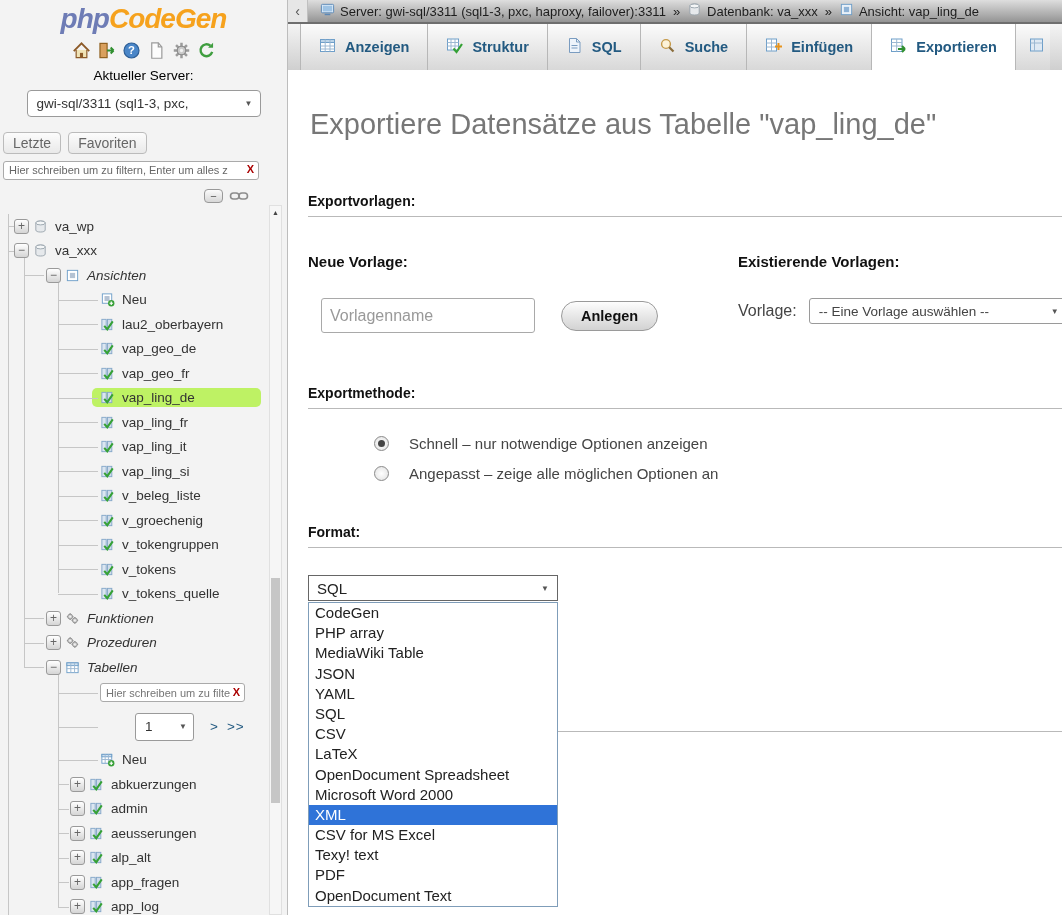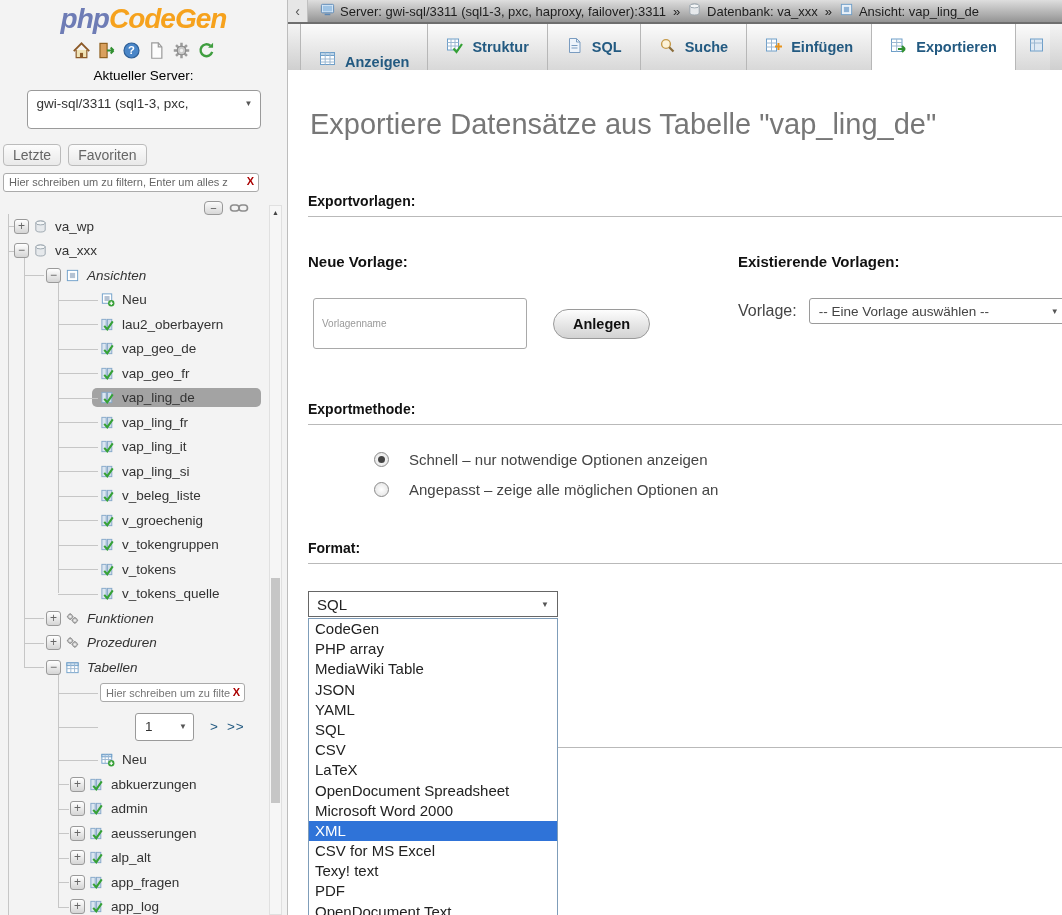--- a/index.html
+++ b/index.html
@@ -7,21 +7,21 @@
   #app{display:flex;width:1062px;height:915px;}
 
   
   #sidebar{width:287px;min-width:287px;background:#f3f3f3;border-right:1px solid #bdbdbd;position:relative;overflow:hidden;}
   .logo{text-align:center;padding-top:3px;font-style:italic;font-weight:bold;font-size:28px;letter-spacing:-1px;cursor:pointer;}
   .logo .lb{color:#6e7cb5}.logo .lo{color:#f6a21d}
   .hicons{display:flex;justify-content:center;gap:6px;margin-top:5px;height:20px;align-items:center;}
   .hicons .ic{display:flex}
   .hicons .ic svg{width:19px;height:19px;display:block}
   .srv-label{text-align:center;font-size:13.5px;color:#000;margin-top:8px;}
-  .srv-select{width:216px;margin:7px auto 0;height:25px;background:#fff;border:1px solid #9a9a9a;border-radius:4px;display:flex;align-items:center;justify-content:space-between;font-size:13.5px;color:#333;padding:0 7px 12px 9px;white-space:nowrap;overflow:hidden;}
+  .srv-select{width:216px;margin:7px auto 0;height:25px;background:#fff;border:1px solid #9a9a9a;border-radius:4px;display:flex;align-items:center;justify-content:space-between;font-size:13.5px;color:#333;padding:0 7px 0 9px;white-space:nowrap;overflow:hidden;}
   .caret{font-size:8px;color:#555;flex:none;}
   .side-tabs{display:flex;gap:7px;margin:15px 0 0 3px;}
   .side-tab{border:1px solid #bbb;border-radius:4px;background:linear-gradient(#fcfcfc,#e9e9e9);color:#666;font-size:14px;padding:2px 9px;}
   .side-filter{position:relative;margin:6px 28px 0 3px;}
   .side-filter input{width:100%;box-sizing:border-box;height:19px;border:1px solid #aaa;border-radius:3px;font-size:11px;padding:0 16px 0 5px;color:#555;font-family:inherit;background:#fff;}
   .side-filter input::placeholder{color:#666;}
   .fx{position:absolute;right:5px;top:2px;color:#a00;font-weight:bold;font-size:11px;line-height:15px;}
   .tree-controls{display:flex;justify-content:flex-end;gap:6px;margin:9px 38px 0 0;align-items:center;height:15px;}
   .mini-btn{width:19px;height:14px;border:1px solid #999;border-radius:4px;background:linear-gradient(#fbfbfb,#d7d7d7);color:#555;font-size:11px;line-height:12px;text-align:center;box-sizing:border-box;}
   .chain svg{width:20px;height:14px;display:block}
@@ -30,54 +30,54 @@
   .vguide{position:absolute;width:1px;background:#c6c6c6;}
   .trow{height:24.5px;display:flex;align-items:center;position:relative;box-sizing:border-box;}
   .trow.frow{height:26px}.trow.prow{height:42px}
   .d0{padding-left:14px}.d1{padding-left:46px}.d2{padding-left:100px}.d2e{padding-left:70px}
   .d0::before,.d1::before,.d2::before,.d2e::before{content:"";position:absolute;top:50%;height:1px;background:#c6c6c6;}
   .d0::before{left:8px;width:6px}.d1::before{left:24px;width:20px}.d2::before{left:58px;width:40px}.d2e::before{left:58px;width:11px}
   .exp{width:15px;height:15px;border:1px solid #9a9a9a;border-radius:3px;background:linear-gradient(#ffffff,#d5d5d5);color:#666;font-size:12px;line-height:13px;text-align:center;box-sizing:border-box;margin-right:4px;flex:none;}
   .trow .ic{margin-right:7px;flex:none;display:flex;position:relative;z-index:1;}
   .trow .ic svg{width:15px;height:15px}
   .rowbody{display:flex;align-items:center;flex:1;margin:0 6px 0 -8px;padding:2px 4px 2px 8px;border-radius:5px;white-space:nowrap;overflow:hidden;}
-  .trow.sel .rowbody{background:#a3a3a3;}
+  .trow.sel .rowbody{background:#bef264;}
   .grp{font-style:italic;}
   .tfilter{position:relative;flex:1;margin-right:22px;}
   .tfilter input{width:100%;box-sizing:border-box;height:19px;border:1px solid #aaa;border-radius:3px;font-size:11px;padding:0 14px 0 5px;color:#555;font-family:inherit;background:#fff;}
   .pg-select{width:42px;height:26px;border:1px solid #9a9a9a;border-radius:3px;background:#fff;display:flex;align-items:center;justify-content:space-between;padding:0 6px 0 9px;font-size:13.5px;color:#333;margin-left:35px;}
   .pg-links{margin-left:16px;color:#235a81;font-size:13.5px;letter-spacing:1px;display:flex;gap:8px;}
   .nav-scroll{position:absolute;top:205px;right:5px;width:13px;bottom:0;background:#f6f6f6;border:1px solid #e0e0e0;box-sizing:border-box;}
   .nav-up{height:13px;text-align:center;font-size:7px;color:#444;line-height:13px;}
   .nav-thumb{position:absolute;left:1px;right:1px;top:372px;height:225px;background:#c6c6c6;}
 
   
   #content{flex:1;display:flex;flex-direction:column;min-width:0;}
   .topbar{height:22px;display:flex;background:linear-gradient(#dedede,#949494);border-bottom:2px solid #6e6e6e;}
   .nav-collapse{width:19px;background:#e6e6e6;color:#555;font-size:14px;line-height:22px;text-align:center;border-right:1px solid #c0c0c0;flex:none;}
   .crumbbar{flex:1;display:flex;align-items:center;padding-left:12px;font-size:13px;color:#1d1d1d;white-space:nowrap;overflow:hidden;}
   .crumb{display:flex;align-items:center;gap:5px;}
   .crumb svg{width:15px;height:15px;flex:none}
   .crumb-sep{margin:0 7px;color:#1d1d1d;}
   .tabrow{height:46px;background:linear-gradient(#f4f4f4,#cfcfcf);display:flex;align-items:stretch;padding-left:12px;overflow:hidden;}
   .ntab{display:flex;align-items:center;gap:9px;padding:0 18px;font-size:14.5px;font-weight:bold;color:#235a81;border-right:1px solid #b7b7b7;background:linear-gradient(#fbfbfb,#d8d8d8);white-space:nowrap;}
-  .ntab:first-child{border-left:1px solid #b7b7b7;align-items:flex-end;}
+  .ntab:first-child{border-left:1px solid #b7b7b7;}
   .ntab svg{width:17px;height:17px;flex:none}
   .ntab.active{background:#fff;}
   .ntab.partial{min-width:34px;max-width:34px;padding:0 0 0 13px;border-right:none;box-sizing:border-box;}
   .page{position:relative;flex:1;background:#fff;padding-left:20px;overflow:hidden;}
   h1{font-size:29px;font-weight:normal;color:#777;margin:37px 0 0 2px;line-height:34px;}
   .legend{font-weight:bold;font-size:14px;color:#111;padding-bottom:7px;border-bottom:1px solid #b9b9b9;margin-top:52px;}
   .lg2{margin-top:52px;}
   .lg3{margin-top:42px;}
   .tpl-grid{display:grid;grid-template-columns:420px auto;}
   .sub-label{font-weight:bold;font-size:15px;color:#111;margin-top:36px;}
   .tpl-right .sub-label{margin-left:10px;}
   .tpl-controls{display:flex;align-items:center;margin-top:28px;}
-  .vname{width:196px;height:25px;border:1px solid #a9a9a9;border-radius:3px;font-size:10px;padding:12px 8px;color:#444;font-family:inherit;margin-left:5px;}
+  .vname{width:196px;height:25px;border:1px solid #a9a9a9;border-radius:3px;font-size:16px;padding:4px 8px;color:#444;font-family:inherit;margin-left:13px;}
   .vname::placeholder{color:#999;}
   .btn-anlegen{margin-left:26px;height:30px;padding:0 19px;border:1px solid #9a9a9a;border-radius:15px;background:linear-gradient(#fdfdfd,#d2d2d2);font-weight:bold;font-size:14.5px;color:#111;font-family:inherit;}
   .vlabel{font-size:16px;color:#444;margin-left:10px;}
   .vorlage{width:258px;height:26px;border:1px solid #9a9a9a;border-radius:3px;background:#fff;display:flex;align-items:center;justify-content:space-between;padding:0 7px 0 9px;font-size:13.5px;color:#444;margin-left:12px;box-sizing:border-box;}
   .radio-row{margin:26px 0 0 66px;display:flex;align-items:center;gap:20px;font-size:15px;color:#444;}
   .radio-row + .radio-row{margin-top:13px;}
   .radio{width:15px;height:15px;border-radius:50%;border:1px solid #8a8a8a;background:radial-gradient(#ffffff,#e0e0e0);box-sizing:border-box;position:relative;flex:none;}
   .radio.on::after{content:"";position:absolute;left:3px;top:3px;width:7px;height:7px;border-radius:50%;background:#444;}
   .fmt-wrap{position:relative;margin-top:27px;width:250px;}
   .fmt-select{width:250px;height:26px;border:1px solid #666;background:#fff;display:flex;align-items:center;justify-content:space-between;padding:0 8px 0 8px;font-size:15px;color:#222;box-sizing:border-box;}

